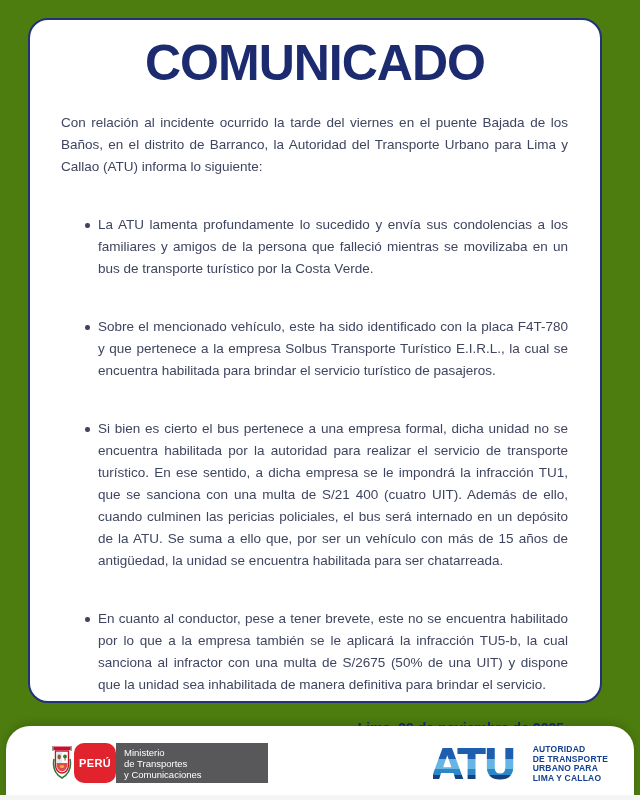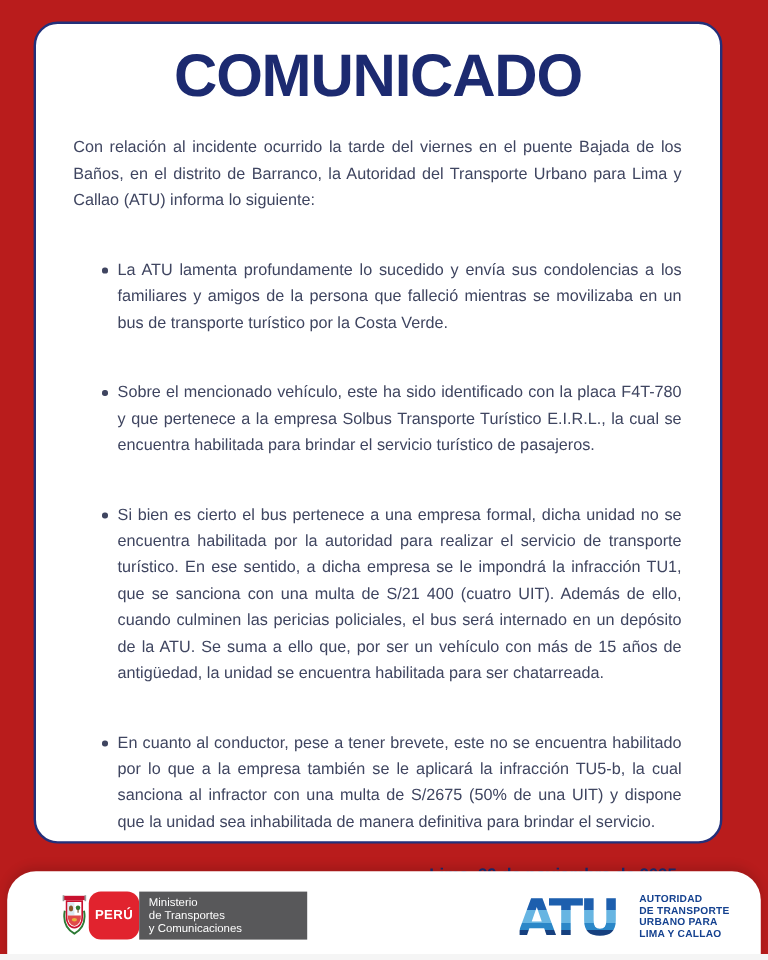--- a/index.html
+++ b/index.html
@@ -8,21 +8,21 @@
     width: 640px;
     height: 800px;
     background: #ffffff;
     font-family: "Liberation Sans", sans-serif;
     overflow: hidden;
   }
   .page {
     position: relative;
     width: 640px;
     height: 800px;
-    background: #b91c1c;
+    background: #4d7c0f;
   }
   
   .card {
     position: absolute;
     left: 28px;
     top: 18px;
     width: 574px;
     height: 685px;
     box-sizing: border-box;
     background: #ffffff;
@@ -110,21 +110,21 @@
     color: #ffffff;
     font-weight: bold;
     font-size: 11px;
     display: flex;
     align-items: center;
     justify-content: center;
     letter-spacing: 0.3px;
     border-radius: 10px;
   }
   .ministry-box {
-    width: 140px;
+    width: 152px;
     background: #58585a;
     color: #ffffff;
     font-size: 9.5px;
     line-height: 11px;
     display: flex;
     flex-direction: column;
     justify-content: center;
     padding-left: 8px;
     box-sizing: border-box;
   }

